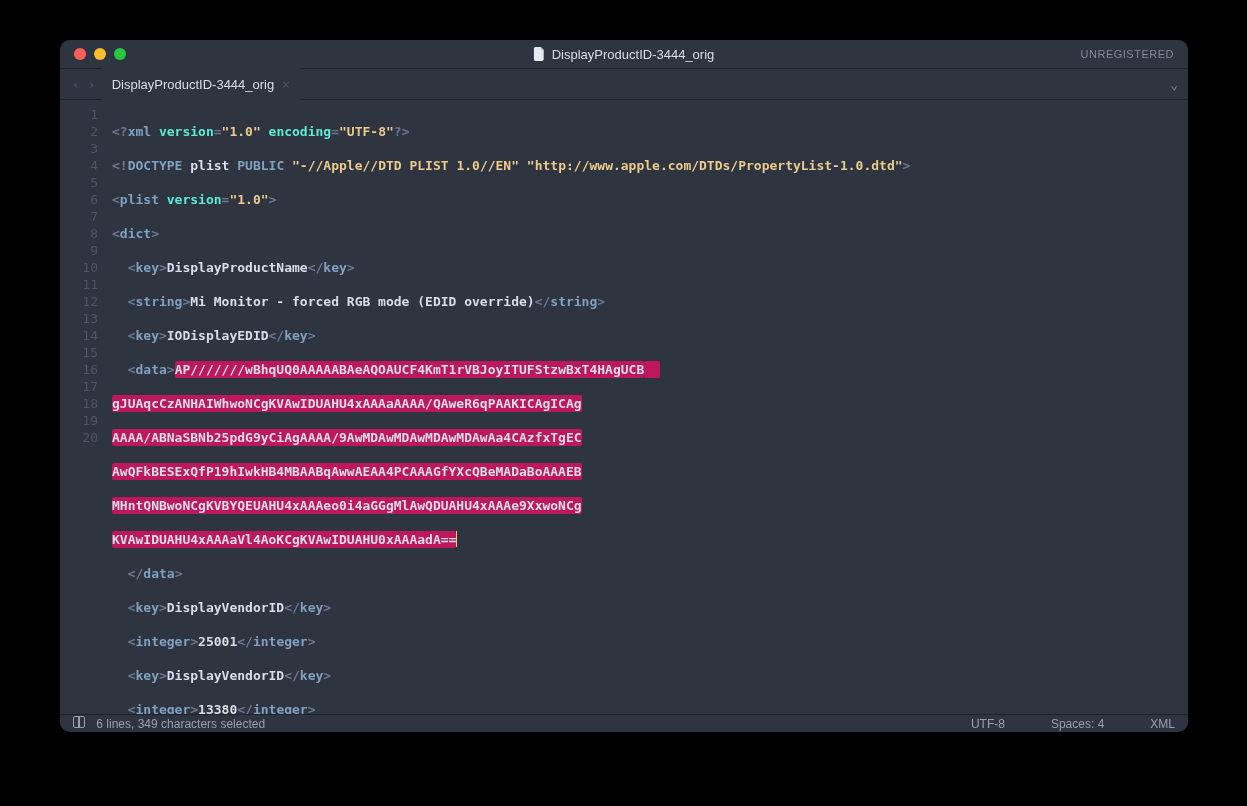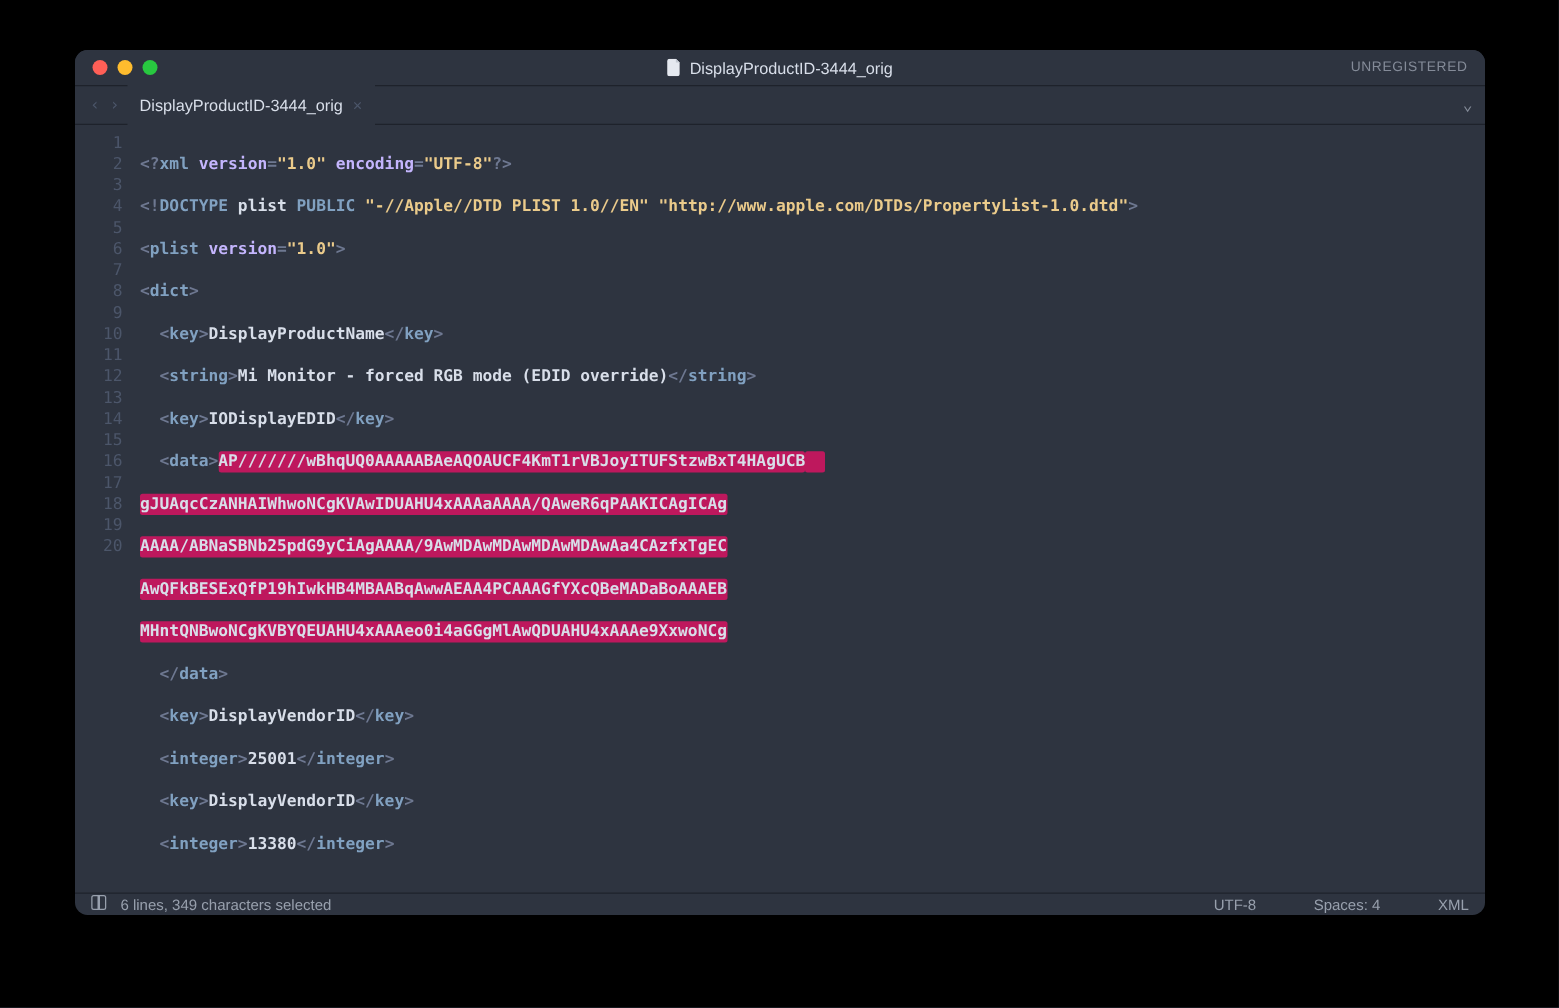--- a/index.html
+++ b/index.html
@@ -23,21 +23,21 @@
   .code { flex:1; padding:6px 0 0 4px; color:#d8dee9; white-space:pre; line-height:17px; font-weight:600; }
   .row{height:17px; display:flex; white-space:pre;}
   .sel{background:#be185d; border-radius:2px;}
   .cursor{display:inline-block; width:1px; height:16px; background:#f5c76b; vertical-align:-2px; animation:blink 1s step-end infinite;}
   @keyframes blink{50%{opacity:0;}}
   
   .punct{color:#6e7891;} 
   .tagname{color:#81a1c1;}    
   .string{color:#ebcb8b;}   
   .text{color:#d8dee9;}
-  .attrtag{color:#c4b5fd;} 
+  .attrtag{color:#5eead4;} 
   .statusbar{height:18px; display:flex; align-items:center; justify-content:space-between; padding:0 13px; color:#98a0ad; font-family:-apple-system,sans-serif; font-size:12px; border-top:1px solid #1e222b;}
   .status-right{display:flex; gap:46px;}
   .sb-icon{width:12px;height:12px;border:1.5px solid #98a0ad; border-radius:2px; display:inline-block; margin-right:8px; position:relative;}
   .sb-icon::after{content:""; position:absolute; left:4px; top:-1px; bottom:-1px; width:1.5px; background:#98a0ad;}
 </style>
 </head>
 <body>
 
 <div class="window">
 
@@ -100,20 +100,21 @@
 <div class="row"><span class="punct">&lt;</span><span class="tagname">plist</span><span class="text"> </span><span class="attrtag">version</span><span class="punct">=</span><span class="string">"1.0"</span><span class="punct">&gt;</span></div>
 <div class="row"><span class="punct">&lt;</span><span class="tagname">dict</span><span class="punct">&gt;</span></div>
 <div class="row"><span class="text">  </span><span class="punct">&lt;</span><span class="tagname">key</span><span class="punct">&gt;</span><span class="text">DisplayProductName</span><span class="punct">&lt;/</span><span class="tagname">key</span><span class="punct">&gt;</span></div>
 <div class="row"><span class="text">  </span><span class="punct">&lt;</span><span class="tagname">string</span><span class="punct">&gt;</span><span class="text">Mi Monitor - forced RGB mode (EDID override)</span><span class="punct">&lt;/</span><span class="tagname">string</span><span class="punct">&gt;</span></div>
 <div class="row"><span class="text">  </span><span class="punct">&lt;</span><span class="tagname">key</span><span class="punct">&gt;</span><span class="text">IODisplayEDID</span><span class="punct">&lt;/</span><span class="tagname">key</span><span class="punct">&gt;</span></div>
 <div class="row"><span class="text">  </span><span class="punct">&lt;</span><span class="tagname">data</span><span class="punct">&gt;</span><span class="text sel">AP///////wBhqUQ0AAAAABAeAQOAUCF4KmT1rVBJoyITUFStzwBxT4HAgUCB</span><span class="sel">  </span></div>
 <div class="row"><span class="text sel">gJUAqcCzANHAIWhwoNCgKVAwIDUAHU4xAAAaAAAA/QAweR6qPAAKICAgICAg</span></div>
 <div class="row"><span class="text sel">AAAA/ABNaSBNb25pdG9yCiAgAAAA/9AwMDAwMDAwMDAwMDAwAa4CAzfxTgEC</span></div>
 <div class="row"><span class="text sel">AwQFkBESExQfP19hIwkHB4MBAABqAwwAEAA4PCAAAGfYXcQBeMADaBoAAAEB</span></div>
 <div class="row"><span class="text sel">MHntQNBwoNCgKVBYQEUAHU4xAAAeo0i4aGGgMlAwQDUAHU4xAAAe9XxwoNCg</span></div>
+<div class="row"><span class="text sel">KVAwIDUAHU4xAAAaVl4AoKCgKVAwIDUAHU0xAAAadA==</span><span class="cursor"></span></div>
 <div class="row"><span class="text">  </span><span class="punct">&lt;/</span><span class="tagname">data</span><span class="punct">&gt;</span></div>
 <div class="row"><span class="text">  </span><span class="punct">&lt;</span><span class="tagname">key</span><span class="punct">&gt;</span><span class="text">DisplayVendorID</span><span class="punct">&lt;/</span><span class="tagname">key</span><span class="punct">&gt;</span></div>
 <div class="row"><span class="text">  </span><span class="punct">&lt;</span><span class="tagname">integer</span><span class="punct">&gt;</span><span class="text">25001</span><span class="punct">&lt;/</span><span class="tagname">integer</span><span class="punct">&gt;</span></div>
 <div class="row"><span class="text">  </span><span class="punct">&lt;</span><span class="tagname">key</span><span class="punct">&gt;</span><span class="text">DisplayVendorID</span><span class="punct">&lt;/</span><span class="tagname">key</span><span class="punct">&gt;</span></div>
 <div class="row"><span class="text">  </span><span class="punct">&lt;</span><span class="tagname">integer</span><span class="punct">&gt;</span><span class="text">13380</span><span class="punct">&lt;/</span><span class="tagname">integer</span><span class="punct">&gt;</span></div>
 
 
     </div>
   </div>
 

